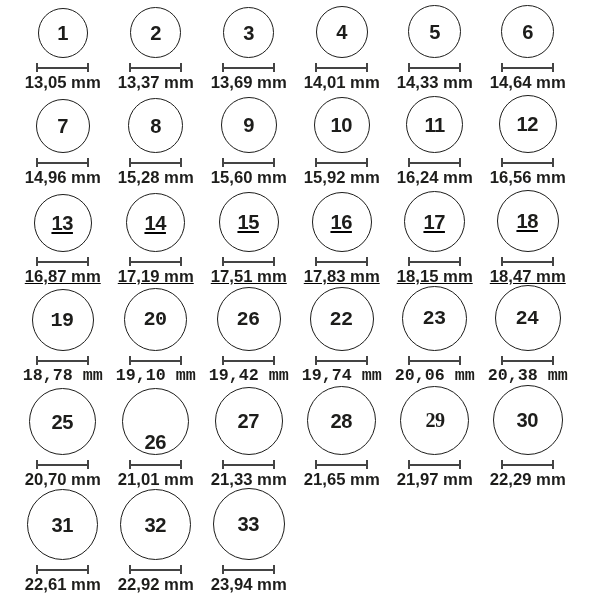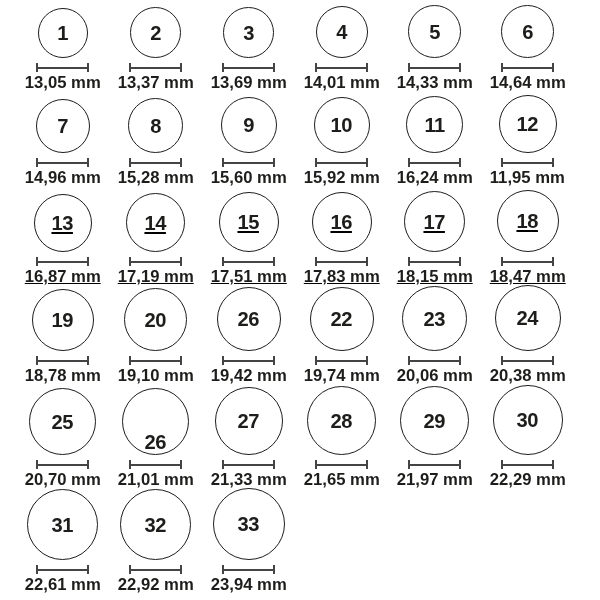--- a/index.html
+++ b/index.html
@@ -24,21 +24,21 @@
     display: grid;
     grid-template-columns: repeat(6, 93px);
   }
   .cell {
     display: flex;
     flex-direction: column;
     align-items: center;
     justify-content: flex-end;
     padding-bottom: 2px;
   }
-  .row:nth-child(4) .cell { padding-bottom: 8px; }
+  .row:nth-child(4) .cell { padding-bottom: 8px; font-family: Liberation Mono, monospace; }
   .row:nth-child(5) .cell { padding-bottom: 10px; }
   .row:nth-child(6) .cell { padding-bottom: 16px; }
   .circle {
     border: 1.5px solid var(--circle-stroke);
     border-radius: 50%;
     display: flex;
     align-items: center;
     justify-content: center;
     background: var(--background);
     flex: 0 0 auto;
@@ -159,21 +159,21 @@
           <span class="num">11</span>
         </div>
         <div class="measure"></div>
         <div class="dia-label">16,24 mm</div>
       </div>
       <div class="cell">
         <div class="circle" style="width: 58px; height: 58px;">
           <span class="num">12</span>
         </div>
         <div class="measure"></div>
-        <div class="dia-label">11,95 mm</div>
+        <div class="dia-label">16,56 mm</div>
       </div>
     </div>
     <div class="row" style="height: 95px; text-decoration: underline;">
       <div class="cell">
         <div class="circle" style="width: 58px; height: 58px;">
           <span class="num">13</span>
         </div>
         <div class="measure"></div>
         <div class="dia-label">16,87 mm</div>
       </div>
@@ -280,21 +280,21 @@
         <div class="dia-label">21,33 mm</div>
       </div>
       <div class="cell">
         <div class="circle" style="width: 69px; height: 69px;">
           <span class="num">28</span>
         </div>
         <div class="measure"></div>
         <div class="dia-label">21,65 mm</div>
       </div>
       <div class="cell">
-        <div class="circle" style="width: 69px; height: 69px;">
+        <div class="circle" style="width: 69px; height: 69px; font-family: Liberation Serif, serif;">
           <span class="num">29</span>
         </div>
         <div class="measure"></div>
         <div class="dia-label">21,97 mm</div>
       </div>
       <div class="cell">
         <div class="circle" style="width: 70px; height: 70px; text-align: right;">
           <span class="num">30</span>
         </div>
         <div class="measure"></div>

